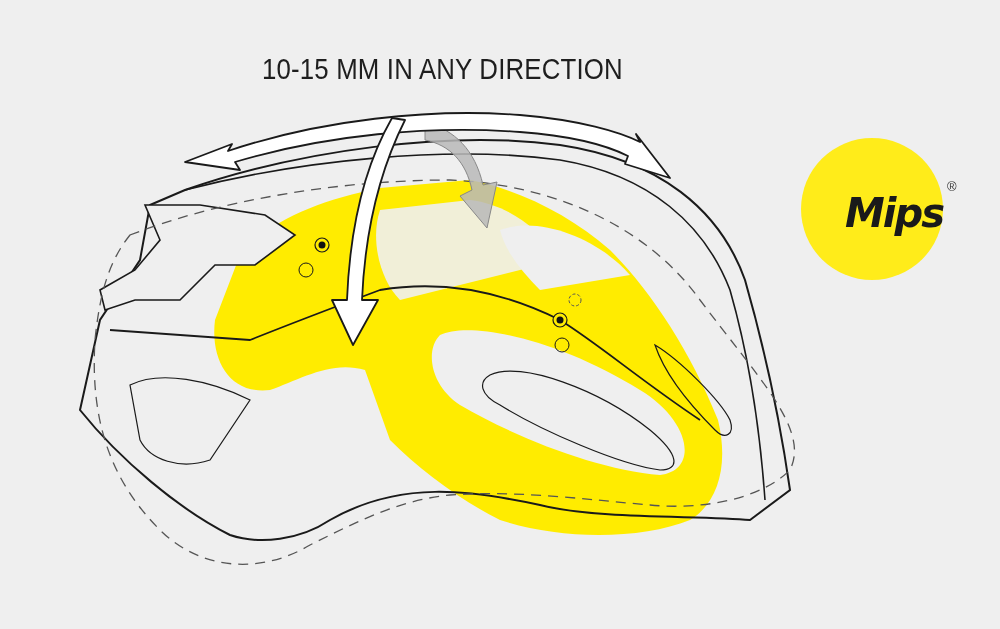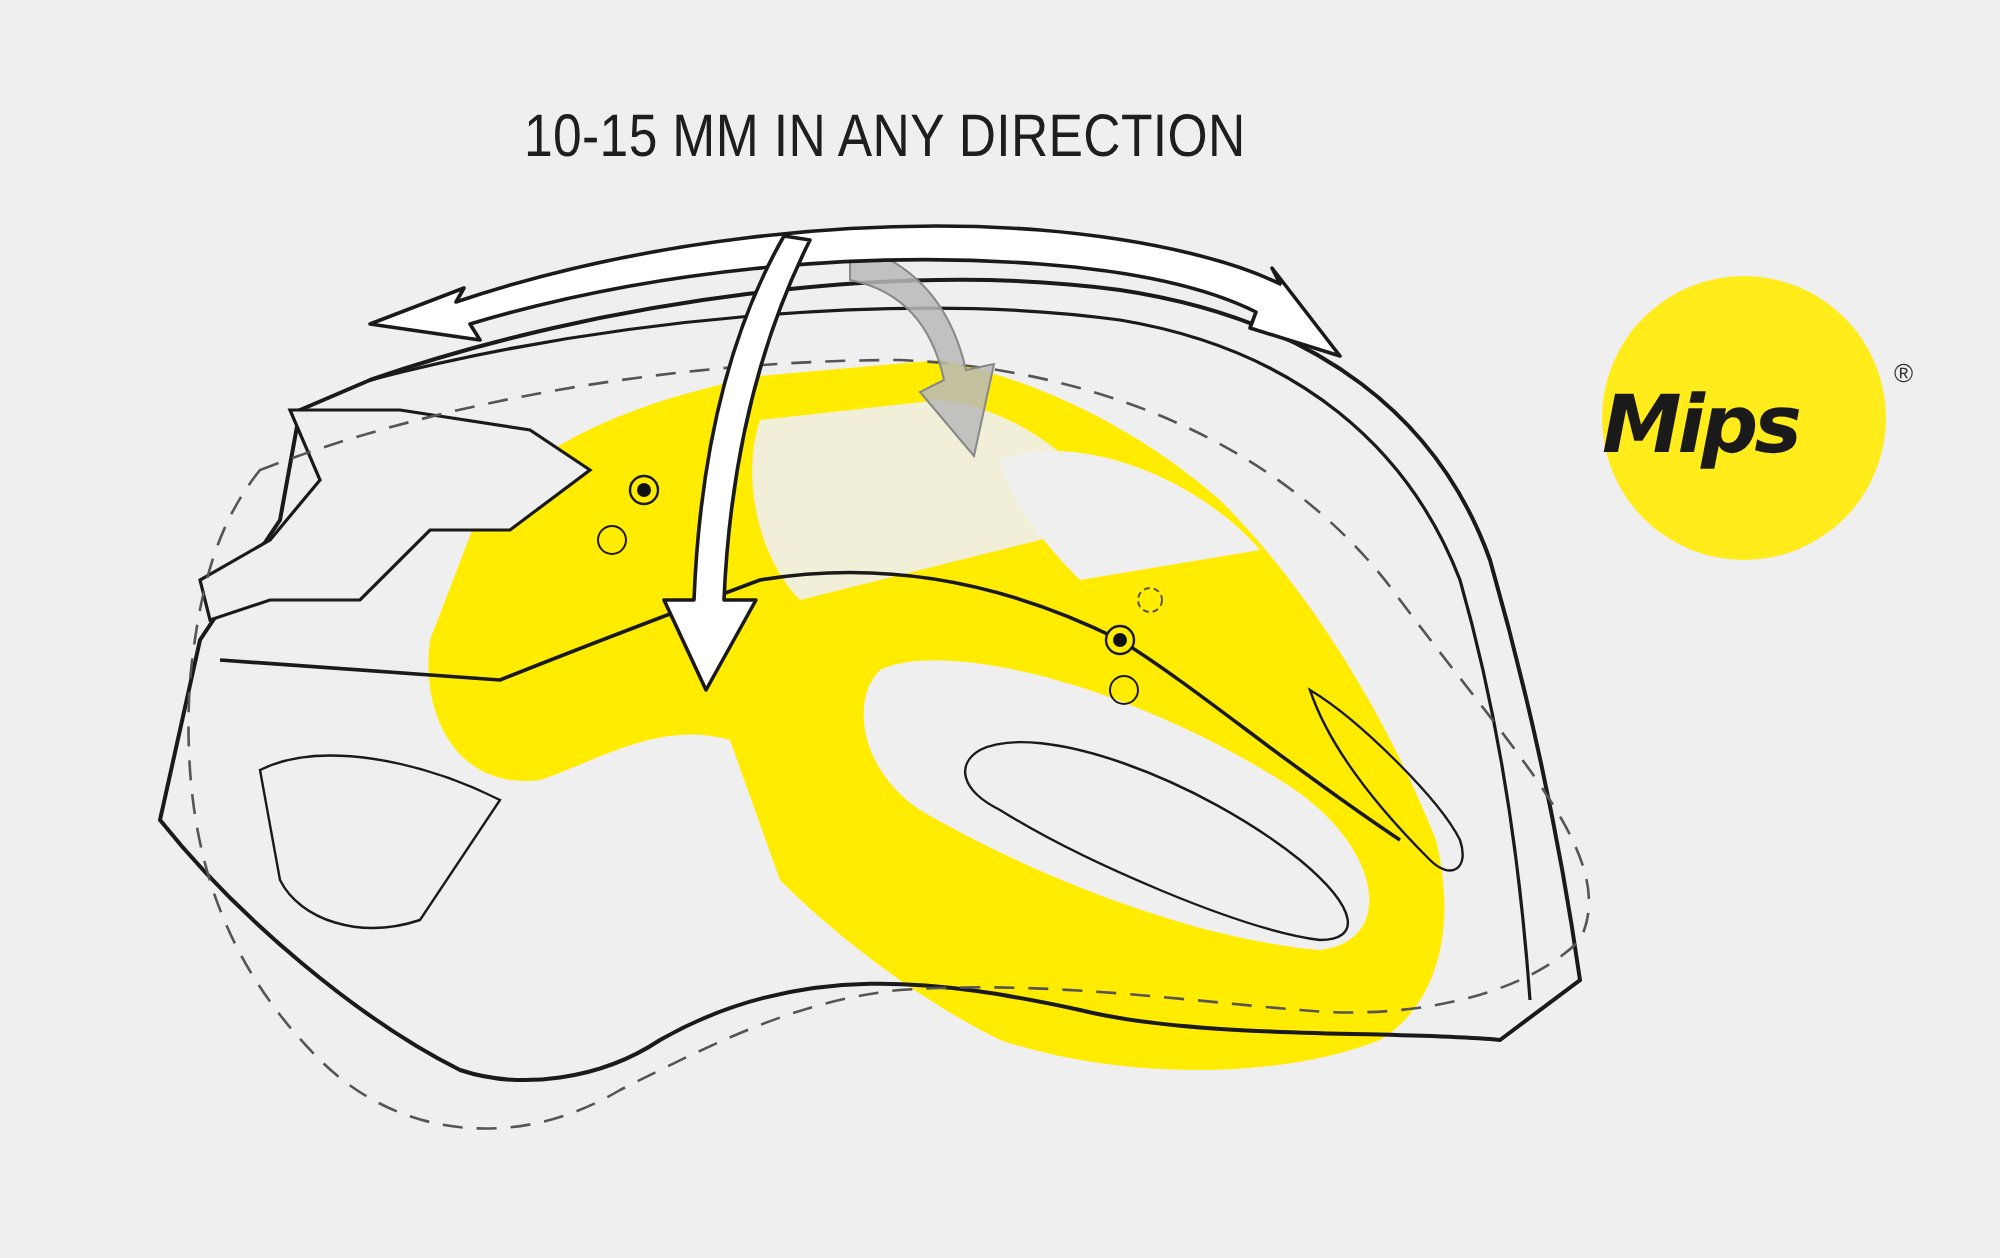--- a/index.html
+++ b/index.html
@@ -1,20 +1,20 @@
 <!DOCTYPE html>
 <html><head>
 <meta charset="utf-8">
 <style>
   html, body { margin: 0; padding: 0; }
   body { width: 1000px; height: 629px; background: #efefef; overflow: hidden; position: relative; font-family: "Liberation Sans", sans-serif; }
   .caption { position: absolute; left: 262px; top: 52px; font-size: 30px; letter-spacing: 0.2px; color: #1e1e1e; font-family: "Liberation Sans Narrow", "Liberation Sans", sans-serif; transform: scaleX(0.86); transform-origin: left top; white-space: nowrap; }
   svg.diagram { position: absolute; left: 0; top: 0; }
   .logo { position: absolute; left: 801px; top: 138px; width: 142px; height: 142px; border-radius: 50%; background: #ffec1a; }
-  .logo-word { position: absolute; left: 0; right: 0; top: 52px; text-align: left; font-size: 40px; font-weight: bold; color: #1a1a1a; font-family: "DejaVu Sans", sans-serif; letter-spacing: -2px; font-style: italic; }
+  .logo-word { position: absolute; left: 0; right: 0; top: 52px; text-align: right; font-size: 40px; font-weight: bold; color: #1a1a1a; font-family: "DejaVu Sans", sans-serif; letter-spacing: -2px; font-style: italic; }
   .reg { position: absolute; left: 947px; top: 179px; font-size: 13px; color: #333; }
 </style>
 </head>
 <body>
 
 <div class="caption">10-15 MM IN ANY DIRECTION</div>
 
 <svg class="diagram" width="1000" height="629" viewBox="0 0 1000 629">
 
   <path d="M240,255 C270,220 320,200 380,188 L470,180 C520,190 570,215 610,250 C650,290 690,350 718,420 C730,470 715,505 690,520 C640,540 560,540 500,520 C460,500 420,470 390,440 L365,370 C330,360 300,380 270,390 C230,395 210,360 215,320 Z" fill="#ffec00"></path>

